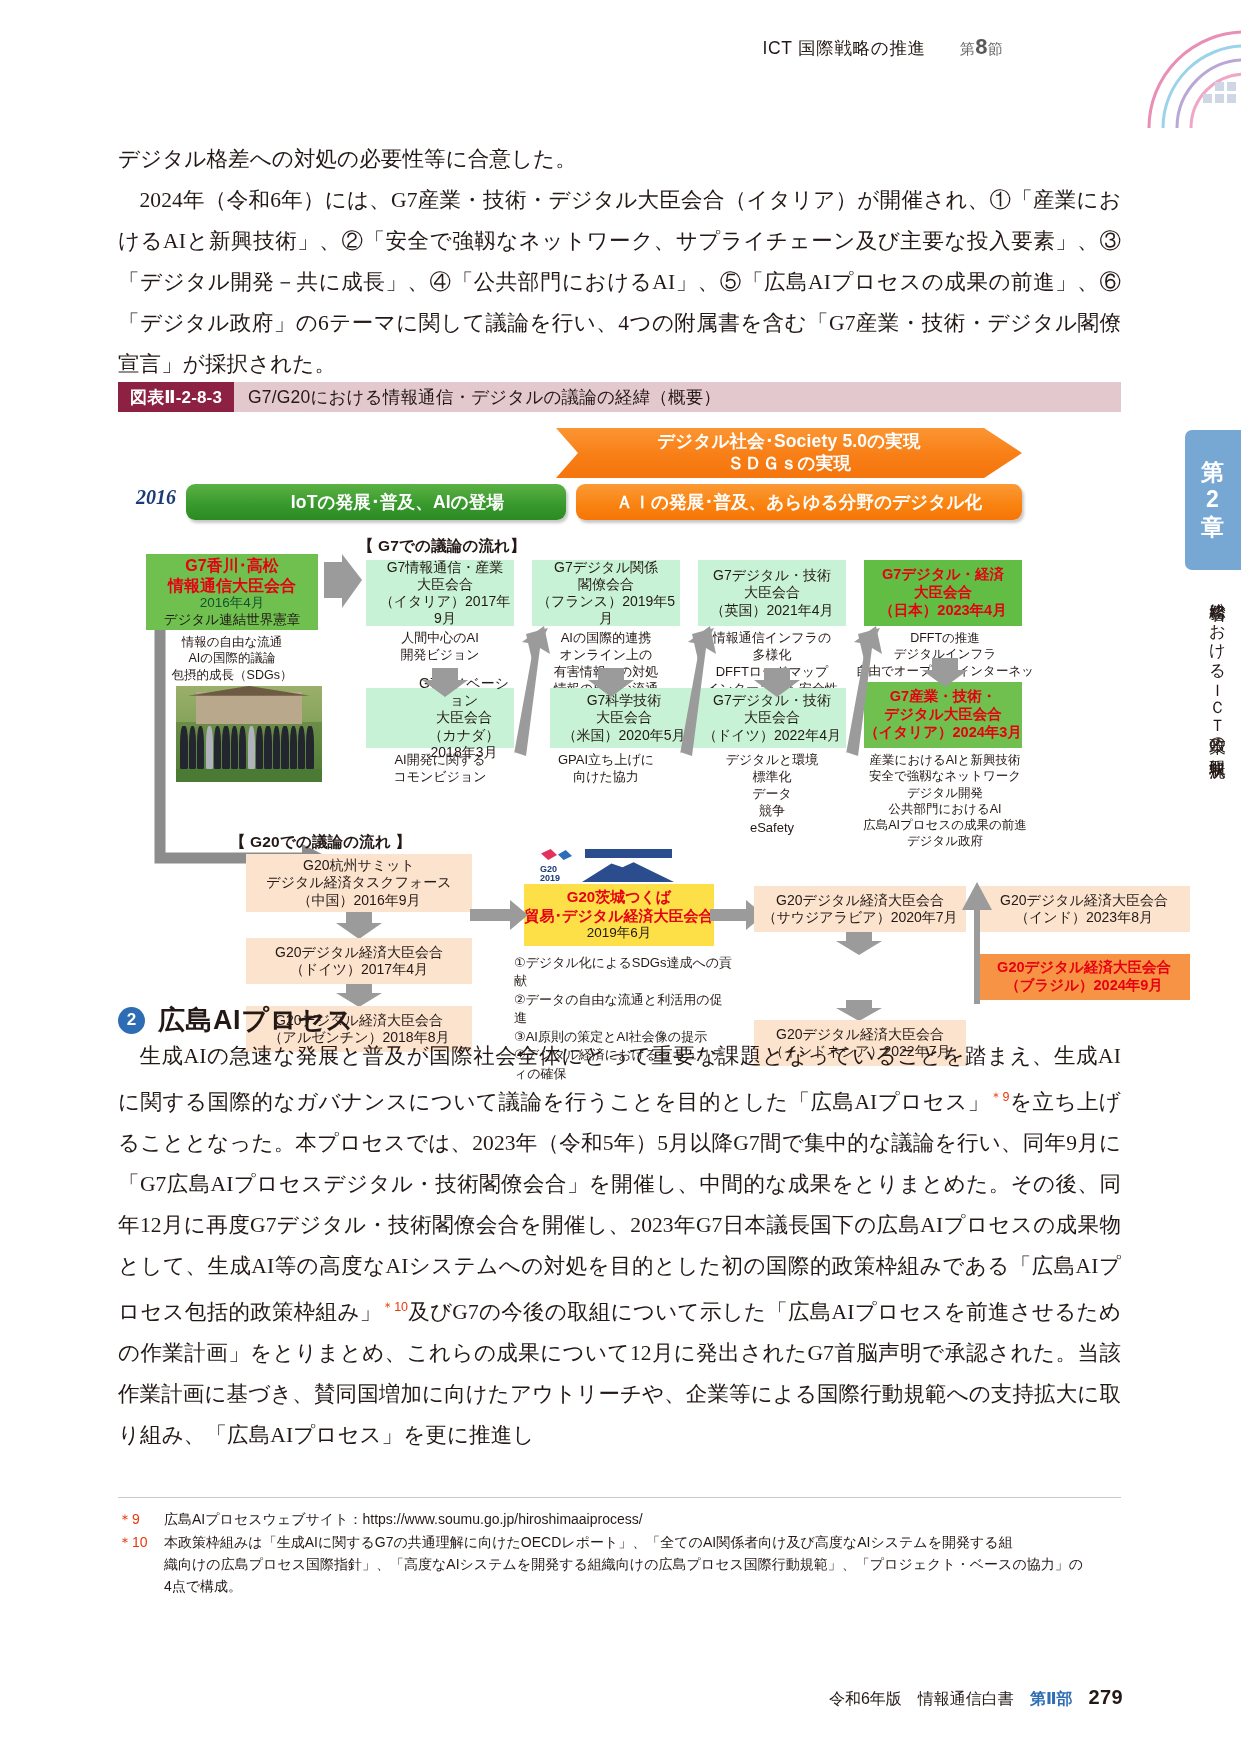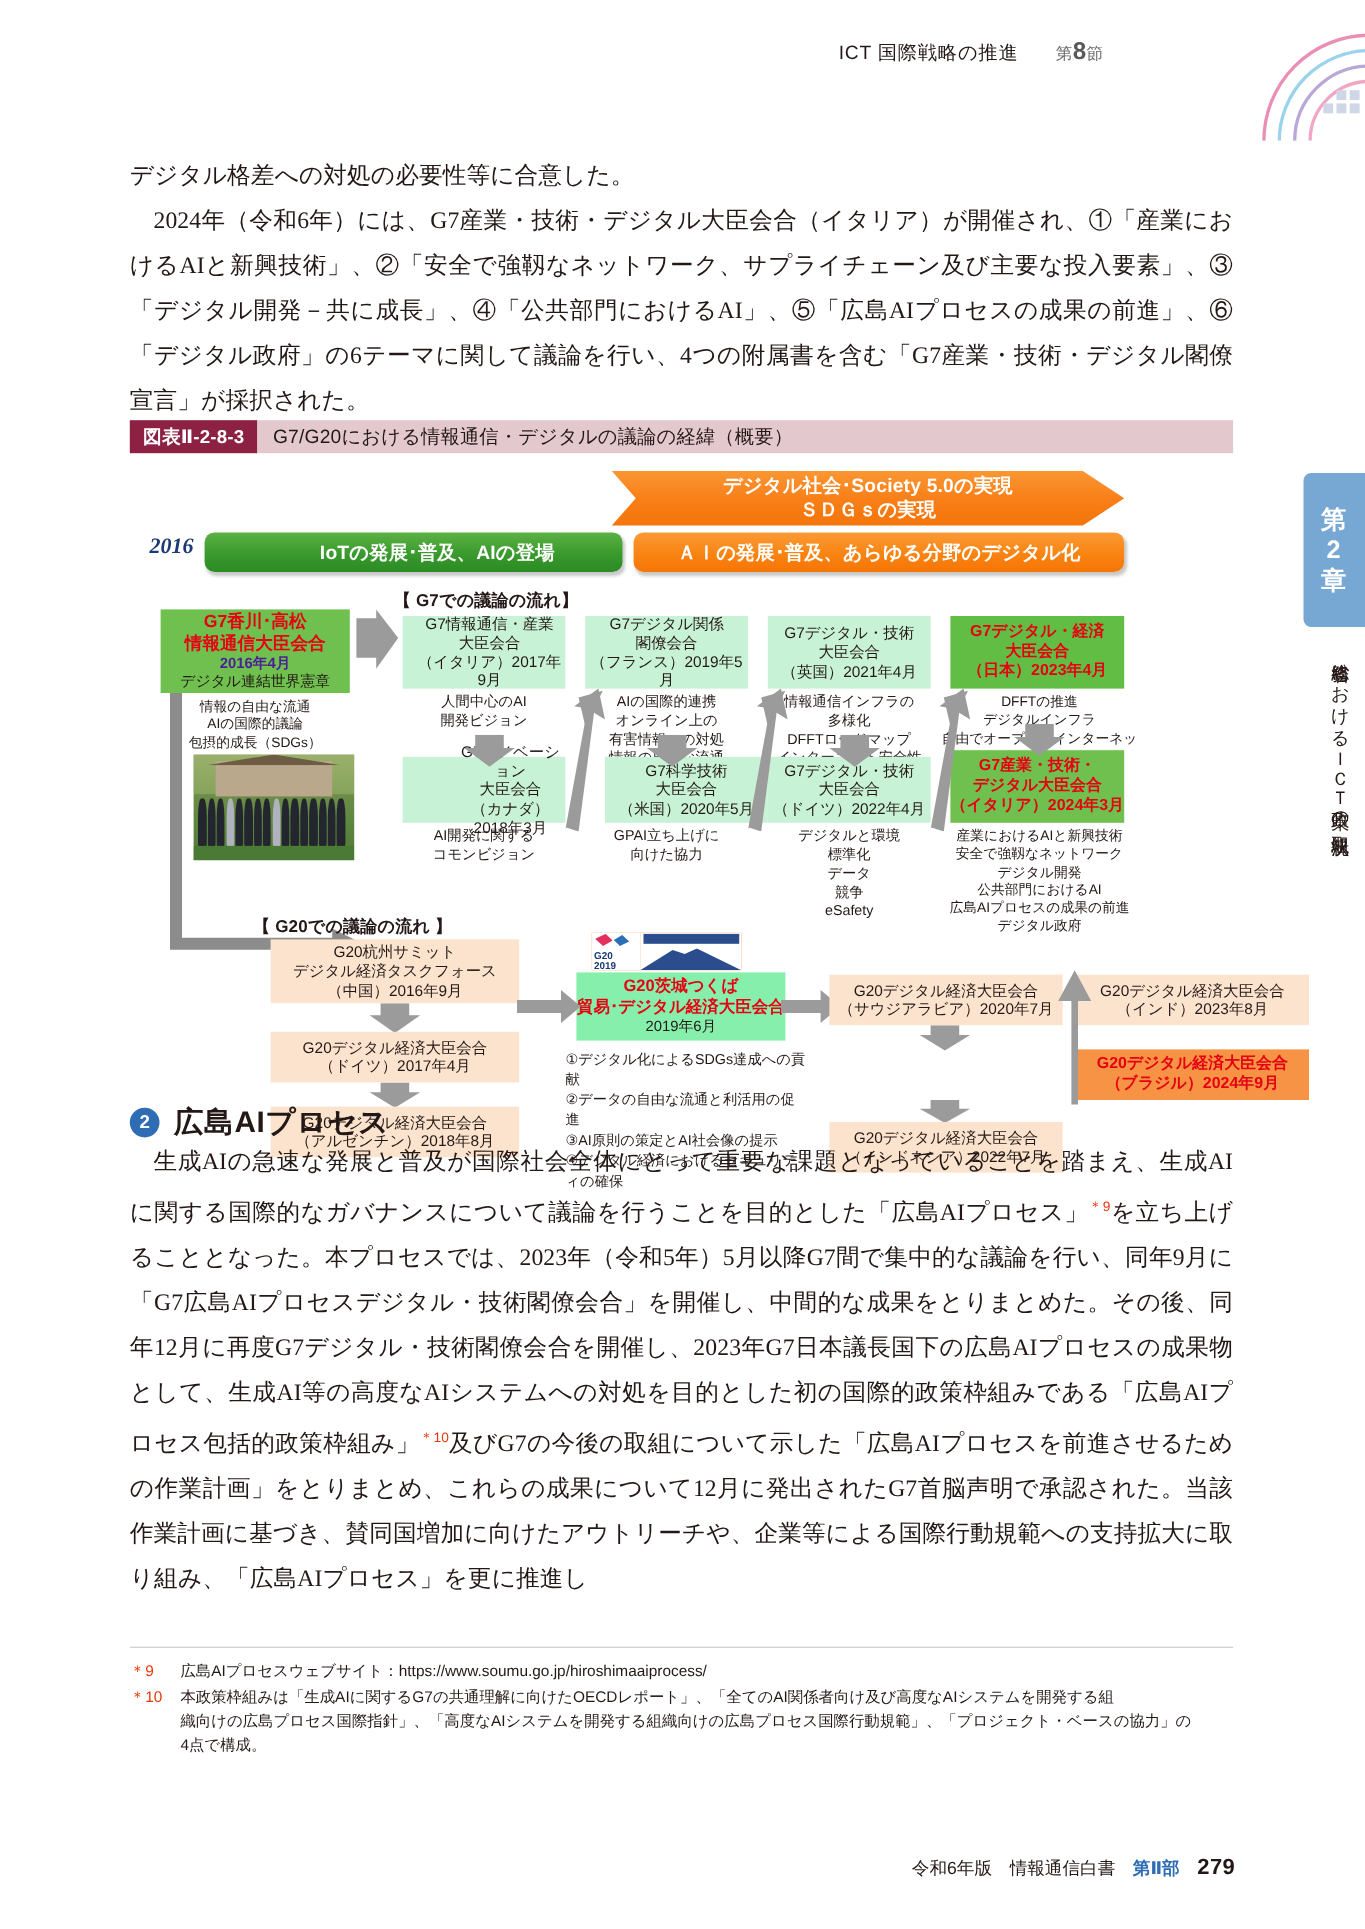--- a/index.html
+++ b/index.html
@@ -174,21 +174,21 @@
   .mbox {
     position: absolute;
     display: flex; flex-direction: column; align-items: center; justify-content: center;
     text-align: center;
     line-height: 1.22;
   }
   .mbox.mint { background: #c8f2d5; color: #231815; }
   .mbox.green-hi { background: #62bd45; color: #e60012; font-weight: 700; }
   .mbox.green-bright { background: #6fc04f; color: #e60012; font-weight: 700; }
   .mbox.peach { background: #fbe3ce; color: #231815; }
-  .mbox.orange-hi { background: #86efac; color: #e60012; font-weight: 700; }
+  .mbox.orange-hi { background: #fde047; color: #e60012; font-weight: 700; }
   .mbox.orange-hi2 { background: #f79344; color: #e60012; font-weight: 700; }
 
   .subnote {
     position: absolute;
     text-align: center;
     color: #231815;
     line-height: 1.3;
   }
 
   .flowlabel {
@@ -326,21 +326,21 @@
     </div>
     <div class="pill orange" style="left:458px; top:64px; width:446px; height:36px; font-size:17.5px;">
       <span>ＡＩの発展･普及、あらゆる分野のデジタル化</span>
     </div>
 
     <div class="flowlabel" style="left:240px; top:116px; font-size:15.5px;">【 G7での議論の流れ】</div>
 
     <div class="mbox green-bright" style="left:28px; top:134px; width:172px; height:76px;">
       <div style="font-size:16px;">G7香川･高松</div>
       <div style="font-size:16px;">情報通信大臣会合</div>
-      <div style="font-size:13.5px;color:#4c1d95;font-weight:700;">2016年4月</div>
+      <div style="font-size:13.5px;color:#14532d;font-weight:400;">2016年4月</div>
       <div style="font-size:13.5px;color:#231815;font-weight:400;">デジタル連結世界憲章</div>
     </div>
     <div class="subnote" style="left:28px; top:214px; width:172px; font-size:12.5px;">
       <div>情報の自由な流通</div>
       <div>AIの国際的議論</div>
       <div>包摂的成長（SDGs）</div>
     </div>
 
     <div id="g7-photo" style="left:58px; top:266px; width:146px; height:96px;">
       <div class="sky"></div>

